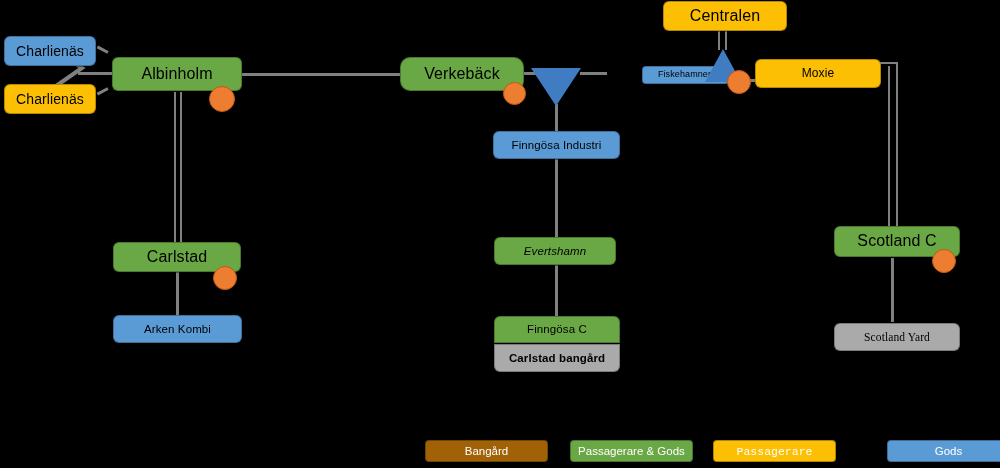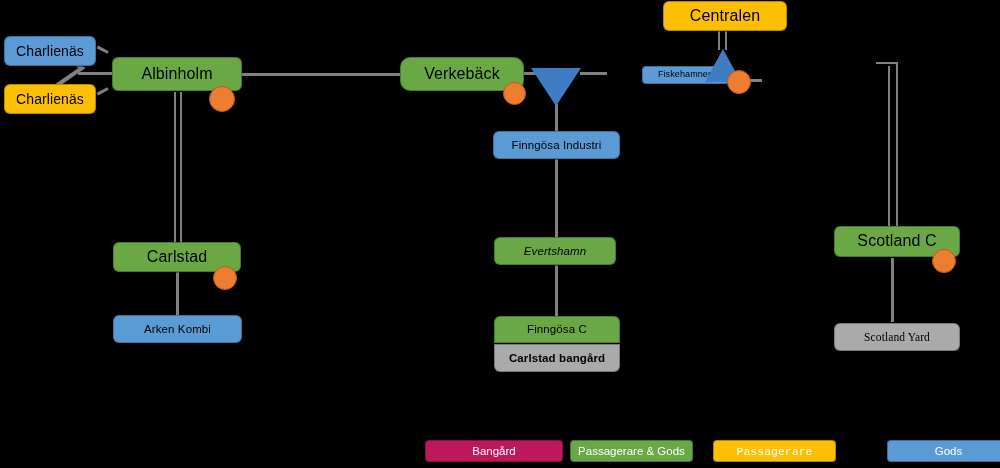--- a/index.html
+++ b/index.html
@@ -151,36 +151,37 @@
 
   <div class="tri down" style="left:531px; top:68px;"></div>
 
   <div class="node blue" style="left:605px; top:66px; width:87px; height:18px; font-size:9px; border-radius:4px;margin-left:37px;">Fiskehamnen</div>
 
   <div class="node yellow" style="left:663px; top:1px; width:124px; height:30px; font-size:16px;">Centralen</div>
 
   <div class="tri up" style="left:705px; top:49px;"></div>
   <div class="dot" style="left:727px; top:70px; width:24px; height:24px;"></div>
 
+  <div class="node yellow" style="left:755px; top:59px; width:126px; height:29px; font-size:12px;">Moxie</div>
 
   <div class="node green" style="left:113px; top:242px; width:128px; height:30px; font-size:16px;">Carlstad</div>
 
   <div class="node blue" style="left:493px; top:131px; width:127px; height:28px; font-size:11.5px;">Finngösa Industri</div>
   <div class="dot" style="left:213px; top:266px; width:24px; height:24px;"></div>
 
   <div class="node blue" style="left:113px; top:315px; width:129px; height:28px; font-size:11.5px;">Arken Kombi</div>
 
   <div class="node green" style="left:494px; top:237px; width:122px; height:28px; font-size:11.5px;font-style:italic;">Evertshamn</div>
 
   <div class="node green sq-bottom" style="left:494px; top:316px; width:126px; height:27px; font-size:11.5px;">Finngösa C</div>
   <div class="node gray sq-top" style="left:494px; top:344px; width:126px; height:28px; font-size:11.5px;">Carlstad bangård</div>
 
   <div class="node green" style="left:834px; top:226px; width:126px; height:31px; font-size:16px;">Scotland C</div>
   <div class="dot" style="left:932px; top:249px; width:24px; height:24px;"></div>
 
   <div class="node gray" style="left:834px; top:323px; width:126px; height:28px; font-size:11.5px;font-family:Liberation Serif, serif;">Scotland Yard</div>
 
-  <div class="legend-item" style="left:425px; width:138px; background:#be185d;">Bangård</div>
+  <div class="legend-item" style="left:425px; width:123px; background:#a16207;">Bangård</div>
   <div class="legend-item" style="left:570px; width:123px; background:#6aa845;">Passagerare &amp; Gods</div>
   <div class="legend-item" style="left:713px; width:123px; background:#fcbf03;font-family:Liberation Mono, monospace;">Passagerare</div>
   <div class="legend-item" style="left:873px; width:123px; background:#5b9bd5;margin-left:14px;">Gods</div>
 
 </div>
 
 </body></html>

